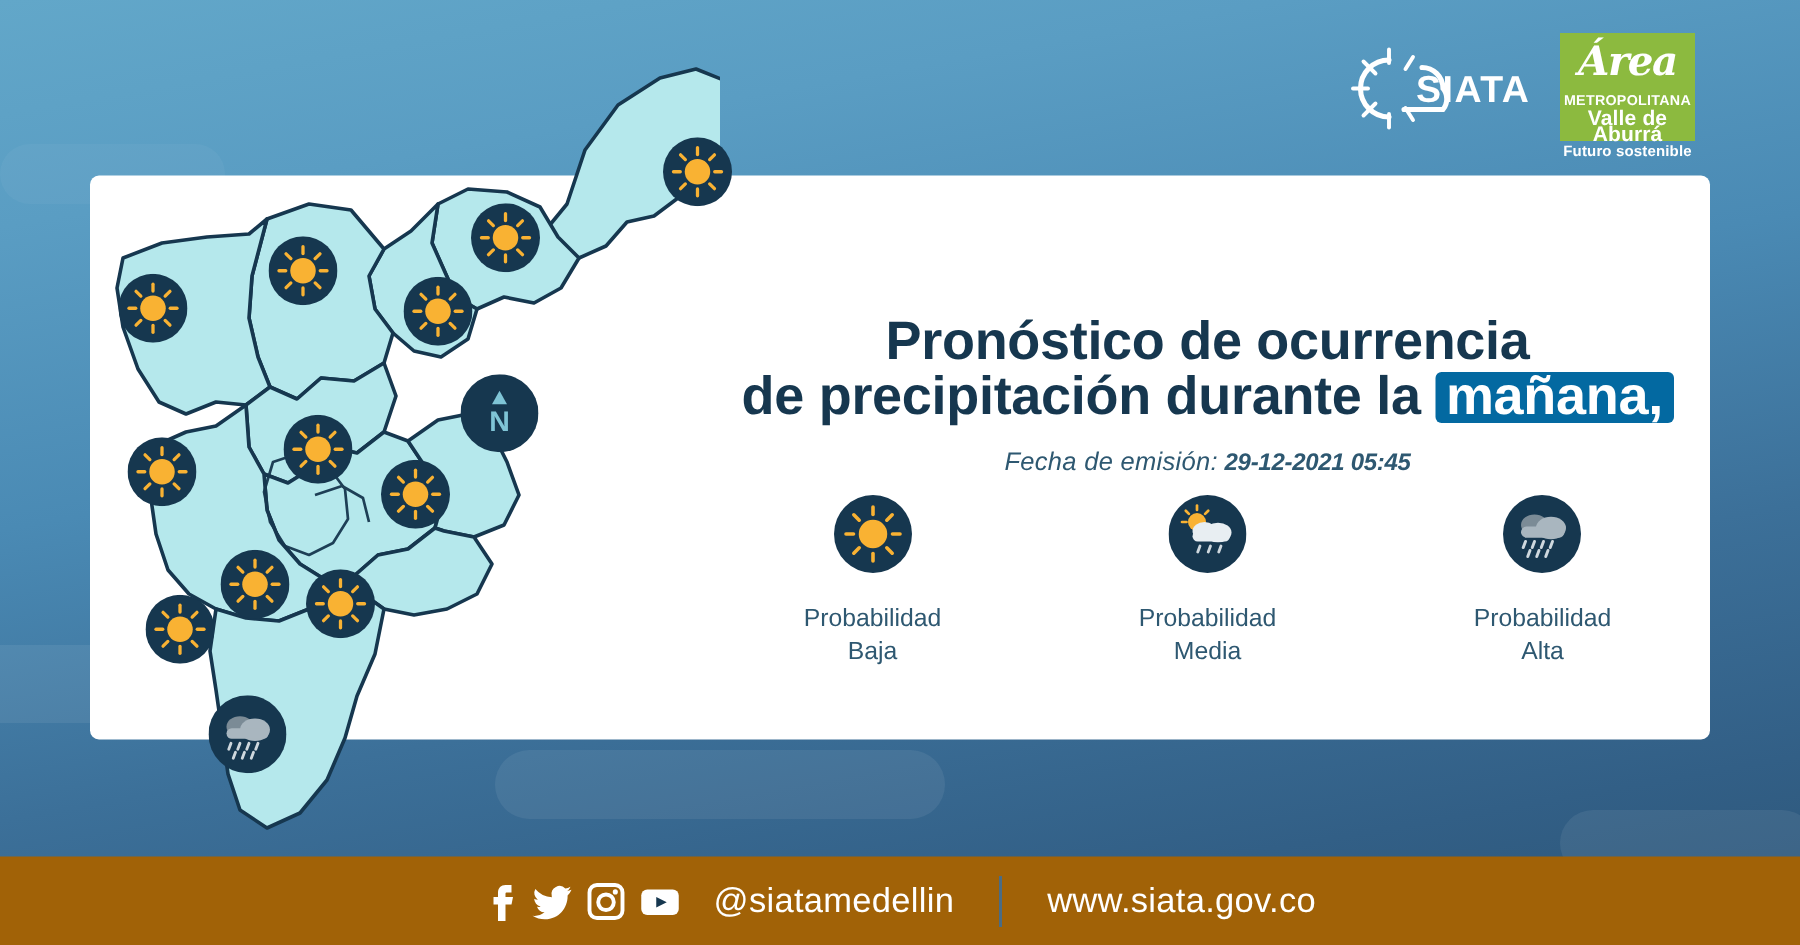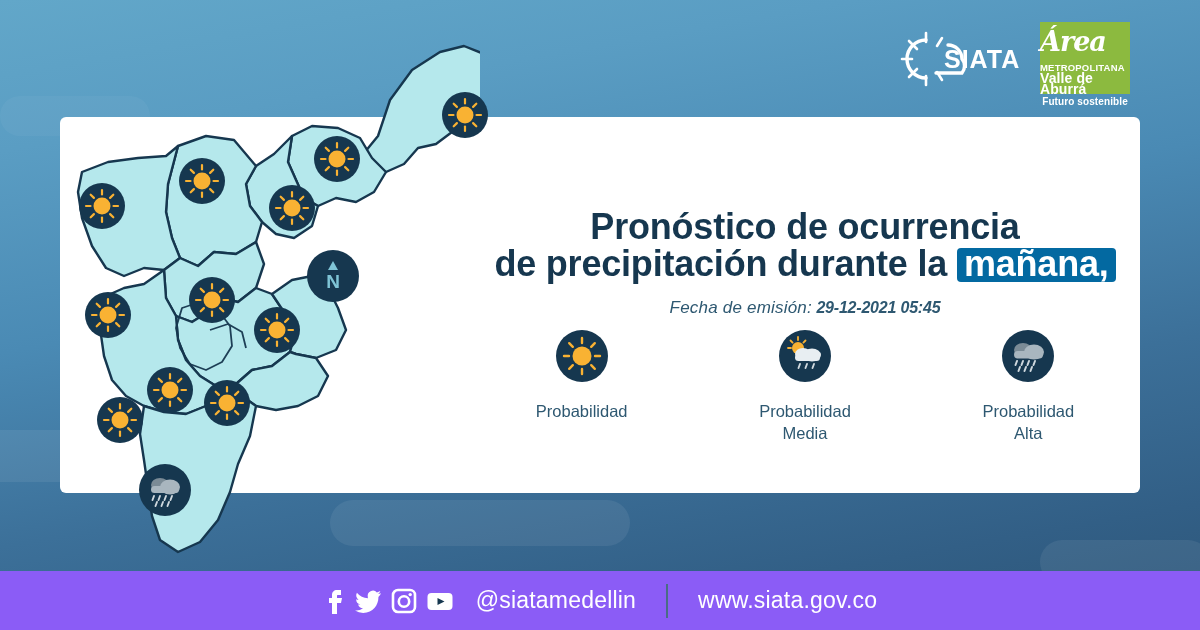--- a/index.html
+++ b/index.html
@@ -49,37 +49,37 @@
 
   
   #legend { position:absolute; left:470px; top:330px; width:670px; display:flex; }
   .leg { flex:1; text-align:center; }
   .leg .lbl { margin-top:14px; color:#2e5871; font-size:16.5px; line-height:22px; }
 
   
   #siata-logo { position:absolute; left:896px; top:28px; }
   #area-logo {
     position:absolute; left:1040px; top:22px; width:90px; height:72px;
-    background:#8cba3f; text-align:left;
+    background:#8cba3f; text-align:center;
   }
   #area-logo .script {
     color:#fff; font-family:"DejaVu Serif", serif; font-style:italic;
     font-size:27px; font-weight:bold; line-height:40px; letter-spacing:-1px;
   }
   #area-logo .l1 { color:#fff; font-size:9.5px; font-weight:bold; letter-spacing:.2px; line-height:11px; }
   #area-logo .l2 { color:#fff; font-size:14px; line-height:11px; letter-spacing:.1px;font-weight:bold; }
   #area-tag {
     position:absolute; left:1040px; top:96px; width:90px; text-align:center;
     color:#ffffff; font-size:10px; font-weight:bold; letter-spacing:.1px;
   }
 
   
   #footer {
     position:absolute; left:0; bottom:0; width:1200px; height:59px;
-    background:#8b5cf6; display:flex; align-items:center; justify-content:center;
+    background:#a16207; display:flex; align-items:center; justify-content:center;
   }
   #social { display:flex; align-items:center; gap:9px; }
   #handle { color:#ffffff; font-size:23px; margin-left:22px; letter-spacing:.2px; }
   #divider { width:2px; height:34px; background:#4a6c85; margin:0 30px; }
   #site { color:#ffffff; font-size:23px; letter-spacing:.2px; }
 </style>
 </head>
 <body>
 
 <div id="bg">
@@ -372,20 +372,21 @@
         <line x1="8" y1="26" x2="13" y2="26"></line>
           <line x1="39" y1="26" x2="44" y2="26"></line>
         <line x1="13.2" y1="13.2" x2="16.8" y2="16.8"></line>
           <line x1="35.2" y1="35.2" x2="38.8" y2="38.8"></line>
         <line x1="38.8" y1="13.2" x2="35.2" y2="16.8"></line>
           <line x1="16.8" y1="35.2" x2="13.2" y2="38.8"></line>
       </g>
     </svg>
     <div class="lbl">
       <div>Probabilidad</div>
+      <div>Baja</div>
     </div>
   </div>
 
   <div class="leg">
     <svg width="52" height="52" viewBox="0 0 52 52">
       <circle cx="26" cy="26" r="26" fill="#16374f"></circle>
       <circle cx="19" cy="18" r="6" fill="#f9b233"></circle>
       <g stroke="#f9b233" stroke-width="1.8" stroke-linecap="round">
         <line x1="19" y1="7" x2="19" y2="10"></line>
           <line x1="9" y1="18" x2="12" y2="18"></line>

